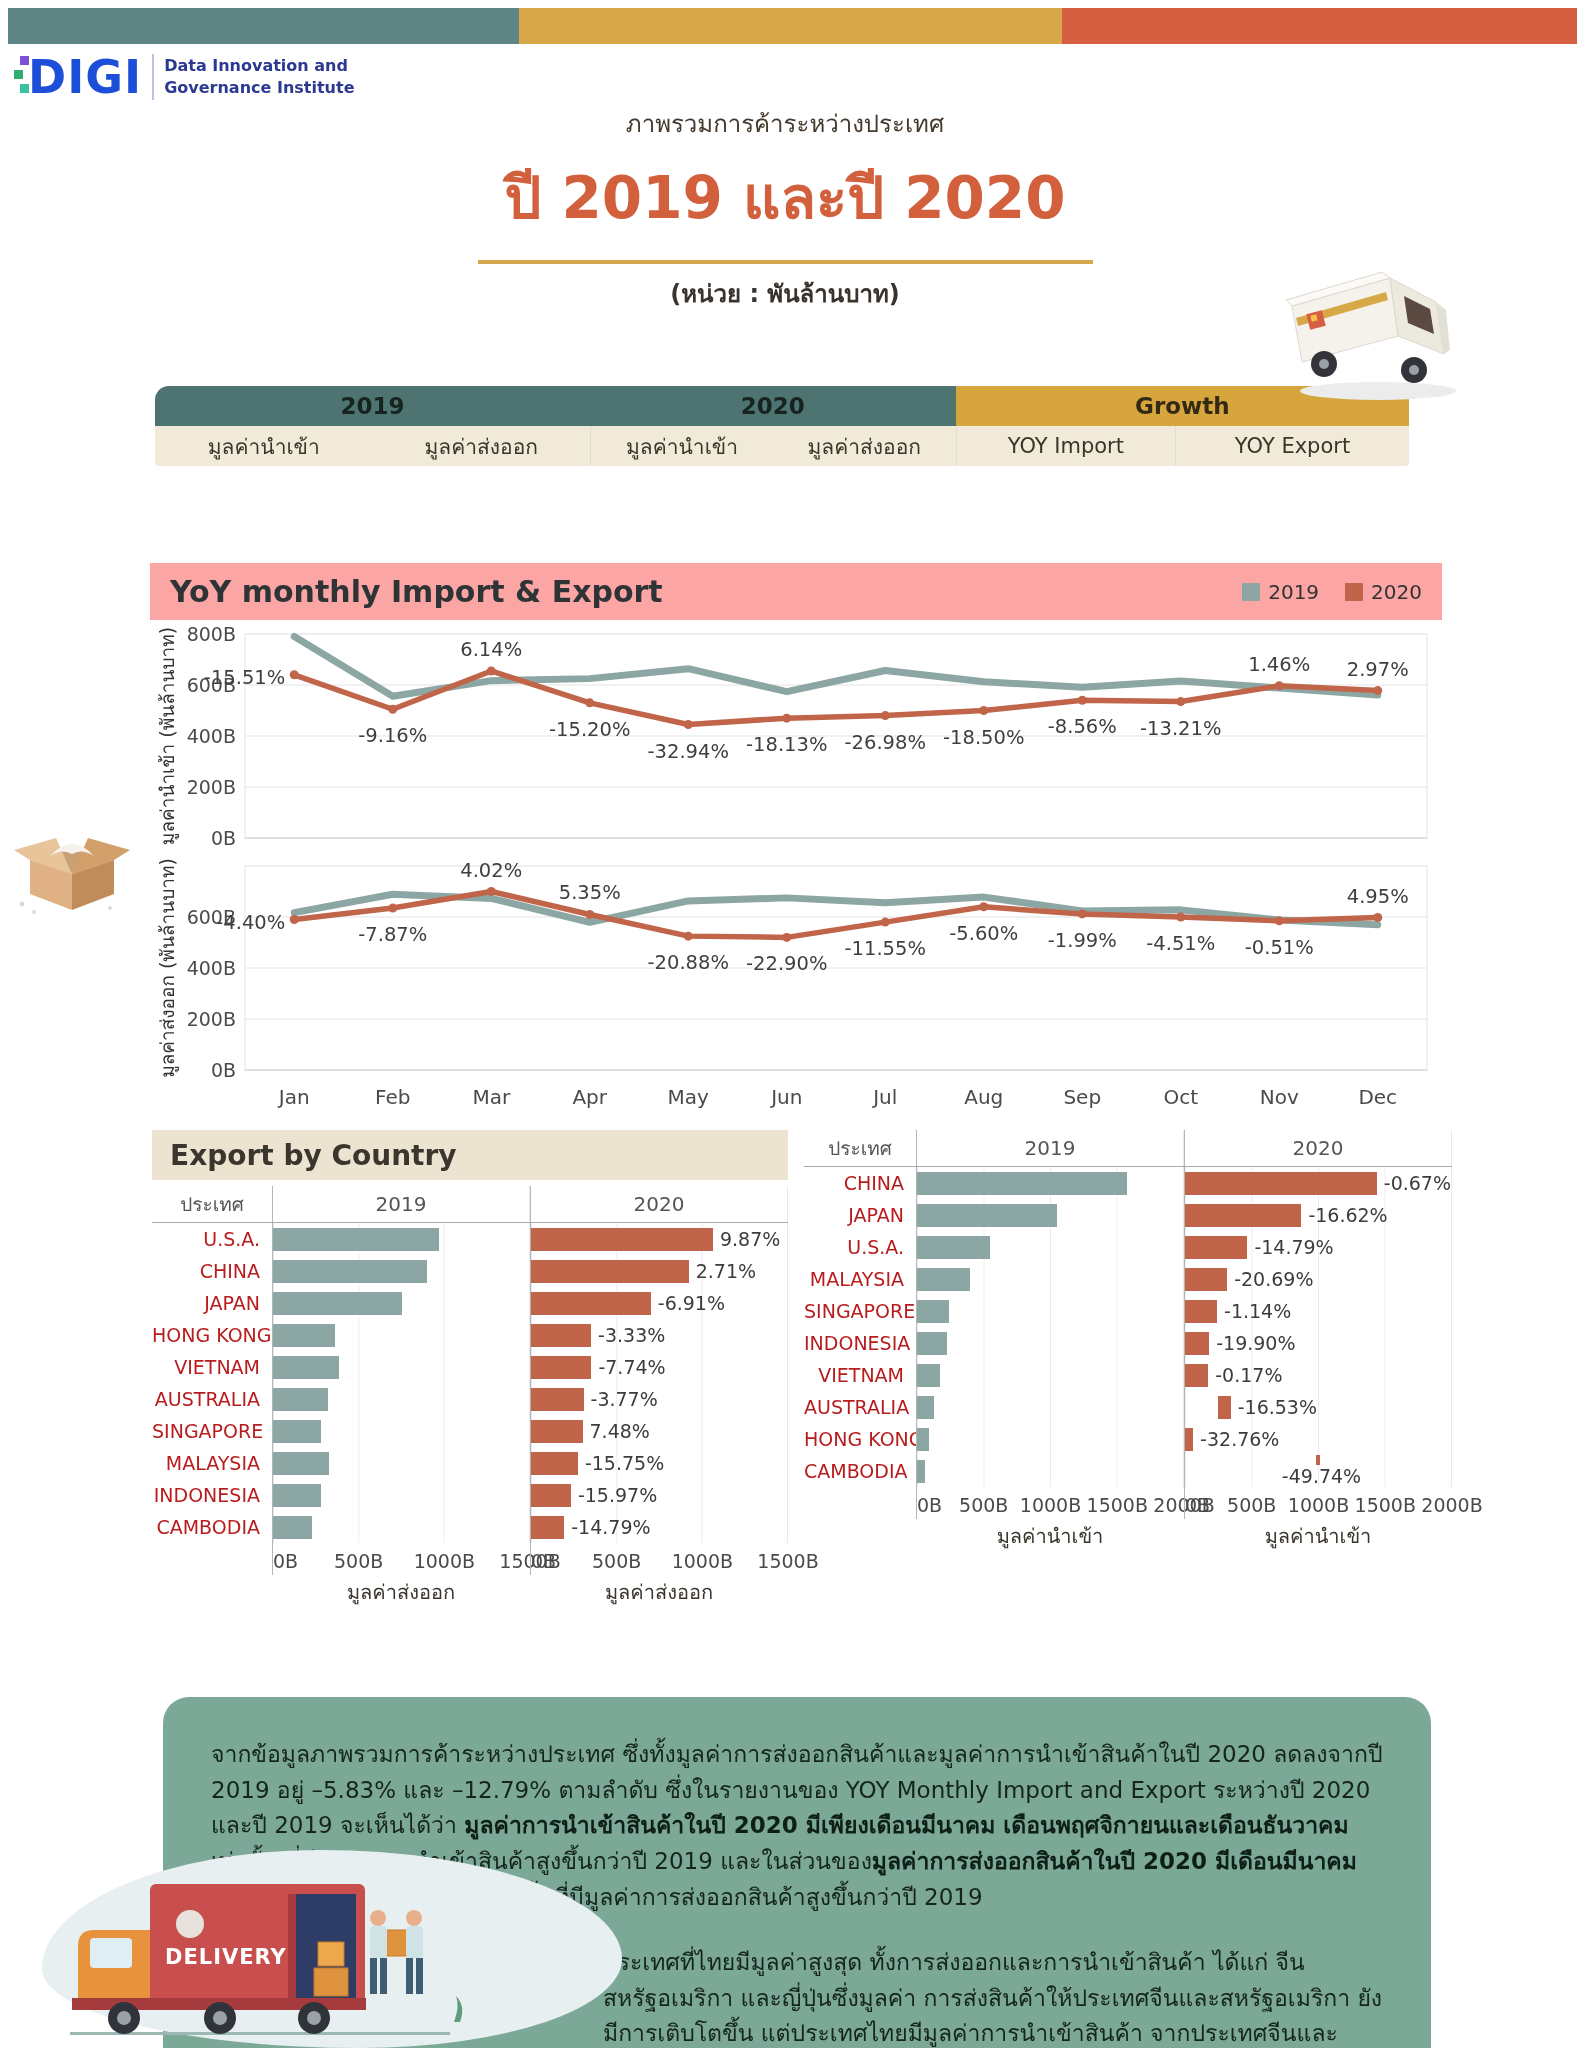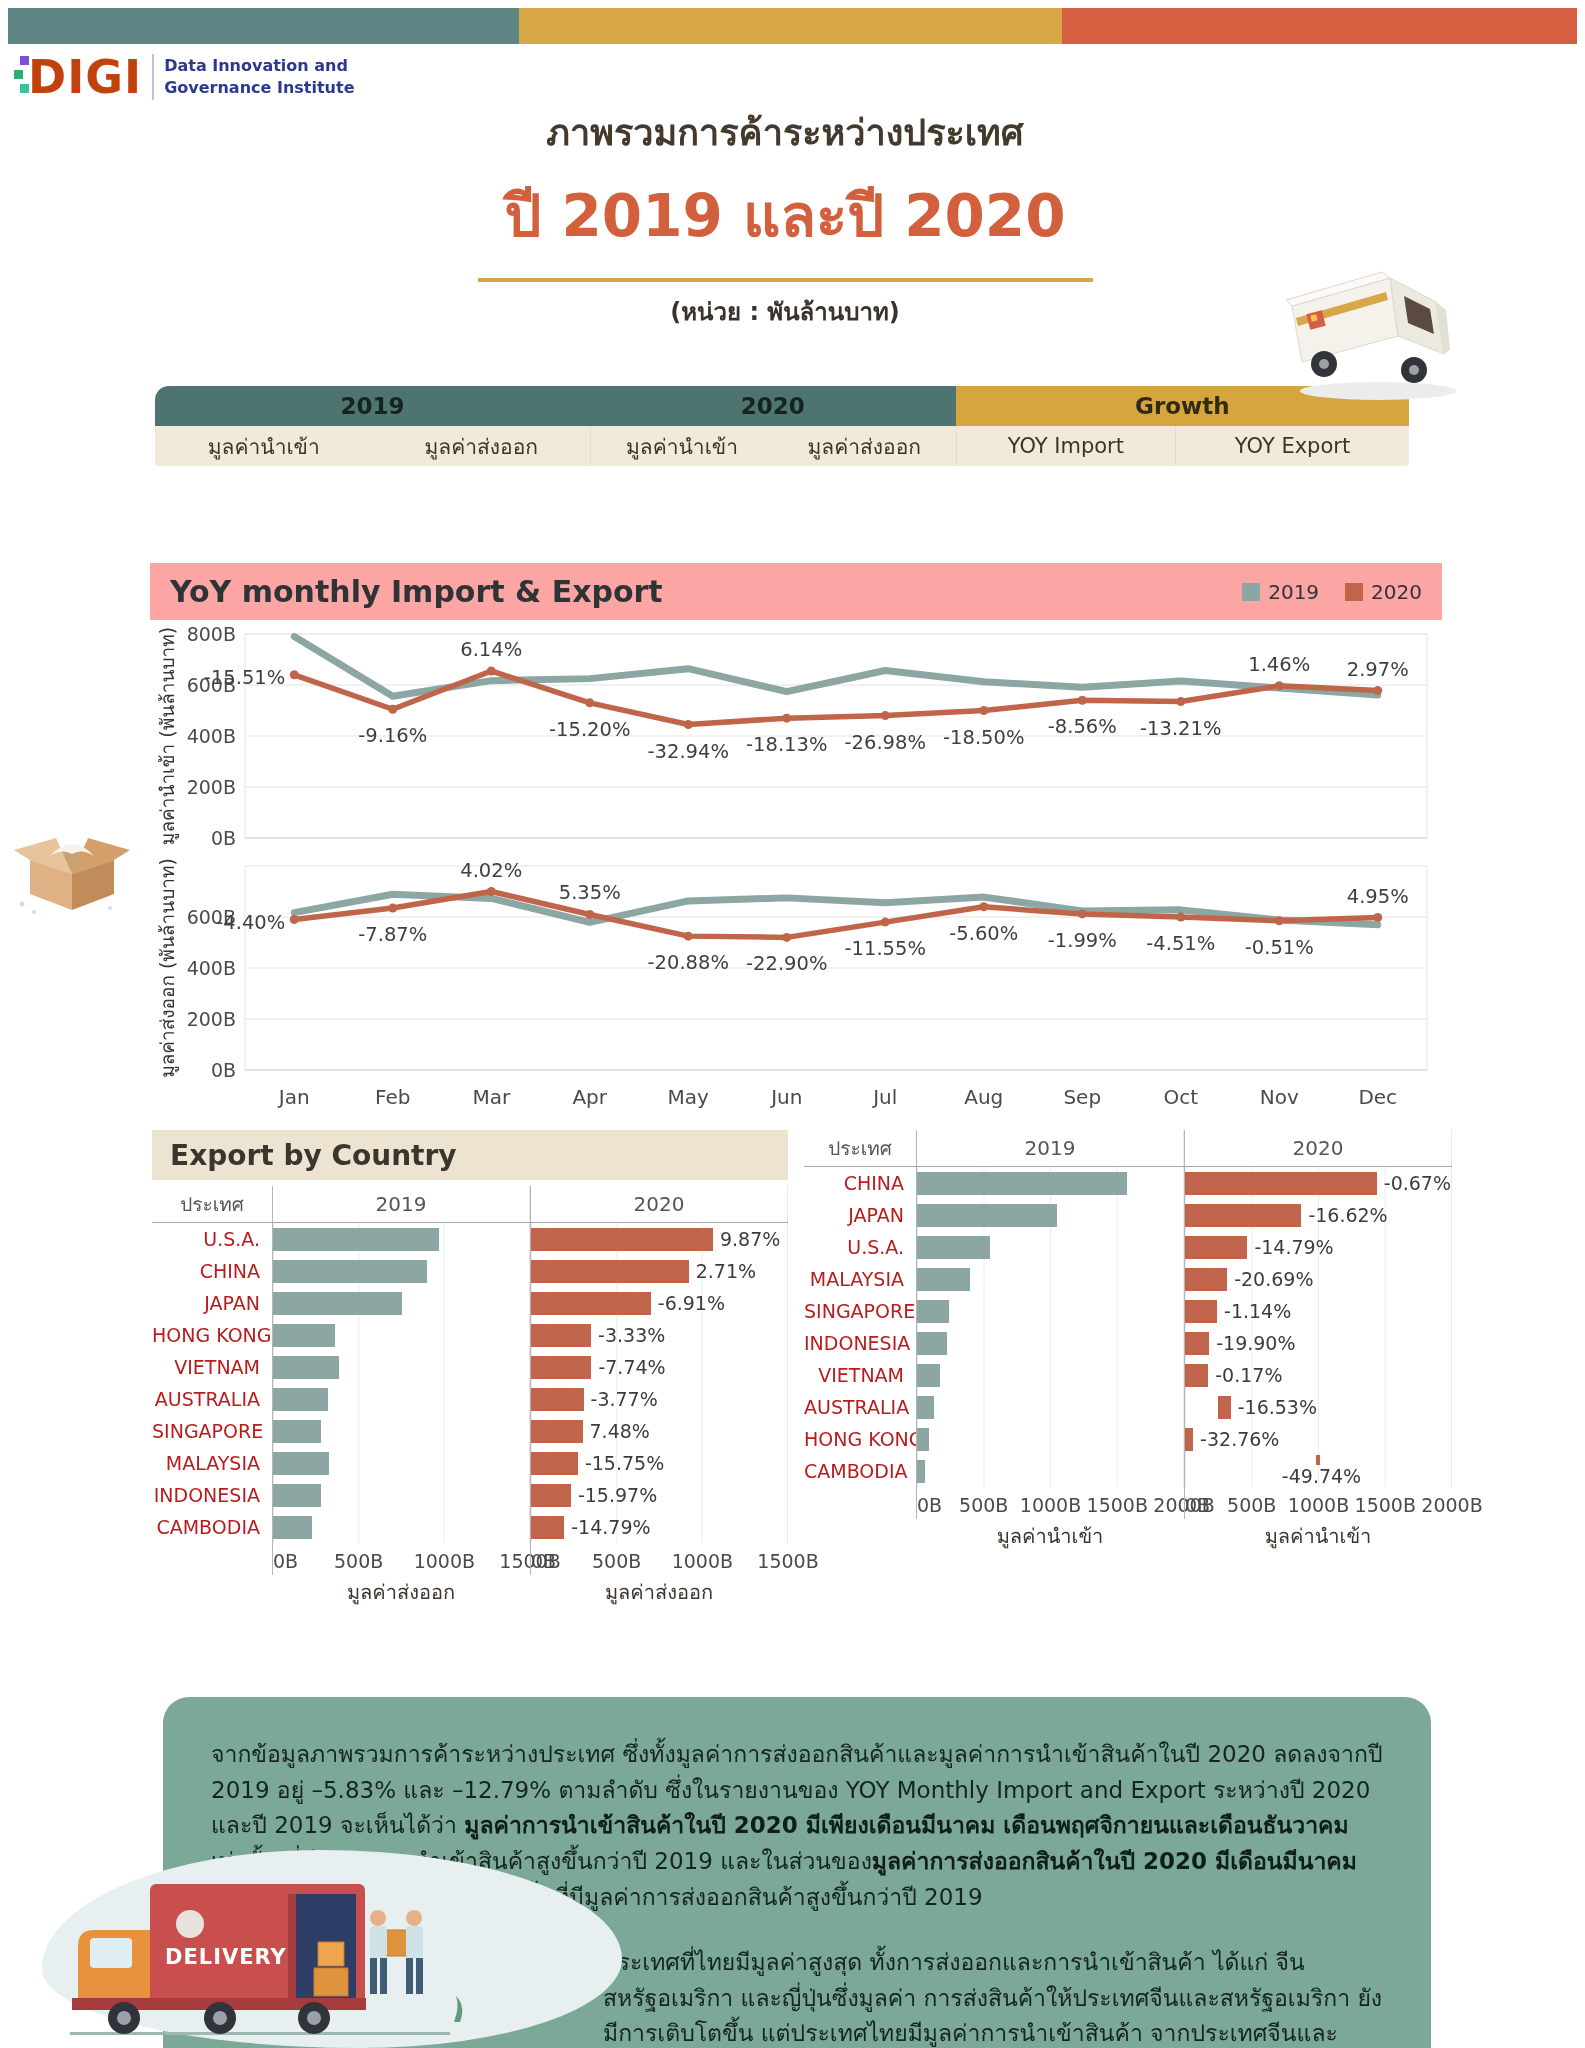--- a/index.html
+++ b/index.html
@@ -5,30 +5,30 @@
   html,body{margin:0;padding:0;background:#fff;}
   body{width:1585px;height:2048px;font-family:"DejaVu Sans","Liberation Sans",sans-serif;color:#2f2f2f;}
   #page{position:relative;width:1585px;height:2048px;background:#fff;overflow:hidden;}
 
   
   .topbar{position:absolute;left:8px;top:8px;width:1569px;height:36px;display:flex;}
   .topbar div{height:100%;}
 
   
   .logo{position:absolute;left:28px;top:54px;display:flex;align-items:center;gap:10px;}
-  .logo-mark{font-size:46px;font-weight:800;color:#c2410c;letter-spacing:1px;position:relative;line-height:1;}
+  .logo-mark{font-size:46px;font-weight:800;color:#1d4ed8;letter-spacing:1px;position:relative;line-height:1;}
   .logo-px1{position:absolute;left:-8px;top:2px;width:9px;height:9px;background:#7b4fd6;}
   .logo-px2{position:absolute;left:-14px;top:16px;width:9px;height:9px;background:#2fae72;}
   .logo-px3{position:absolute;left:-8px;top:30px;width:9px;height:9px;background:#39c2a0;}
   .logo-sep{width:2px;height:46px;background:#b9c2e2;}
   .logo-org{font-size:16px;font-weight:700;color:#2b3990;line-height:1.35;}
 
   
   .title-block{position:absolute;left:300px;top:104px;width:970px;text-align:center;}
-  .title-1{font-size:36px;font-weight:700;color:#44392c;}
+  .title-1{font-size:24px;font-weight:400;color:#44392c;}
   .title-2{font-size:58px;font-weight:800;color:#d2603c;margin-top:8px;}
   .title-underline{width:615px;height:4px;background:#d5a84e;margin:16px auto 10px auto;}
   .unit-note{font-size:24px;font-weight:700;color:#3a332c;}
 
   
   .truck-top{position:absolute;left:1278px;top:258px;width:195px;height:145px;z-index:5;}
 
   
   .sum-table{position:absolute;left:155px;top:386px;width:1254px;border-radius:14px 14px 4px 4px;overflow:hidden;}
   .st-row{display:grid;grid-template-columns:1.19fr 1.19fr 1fr 1fr 1.2fr 1.28fr;}

